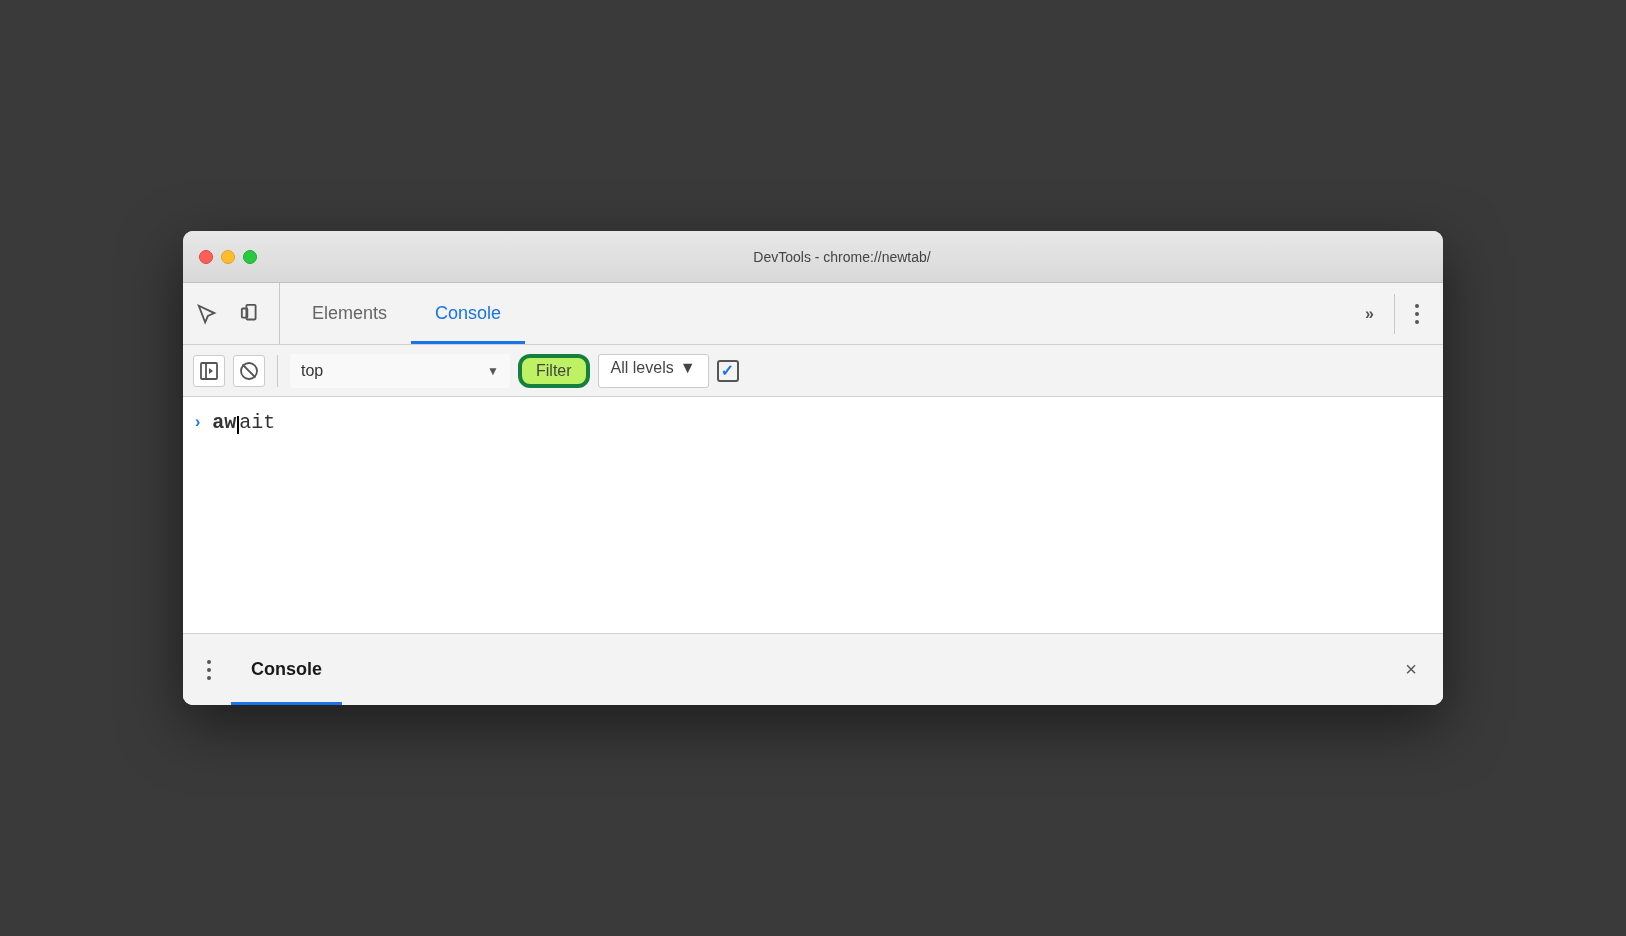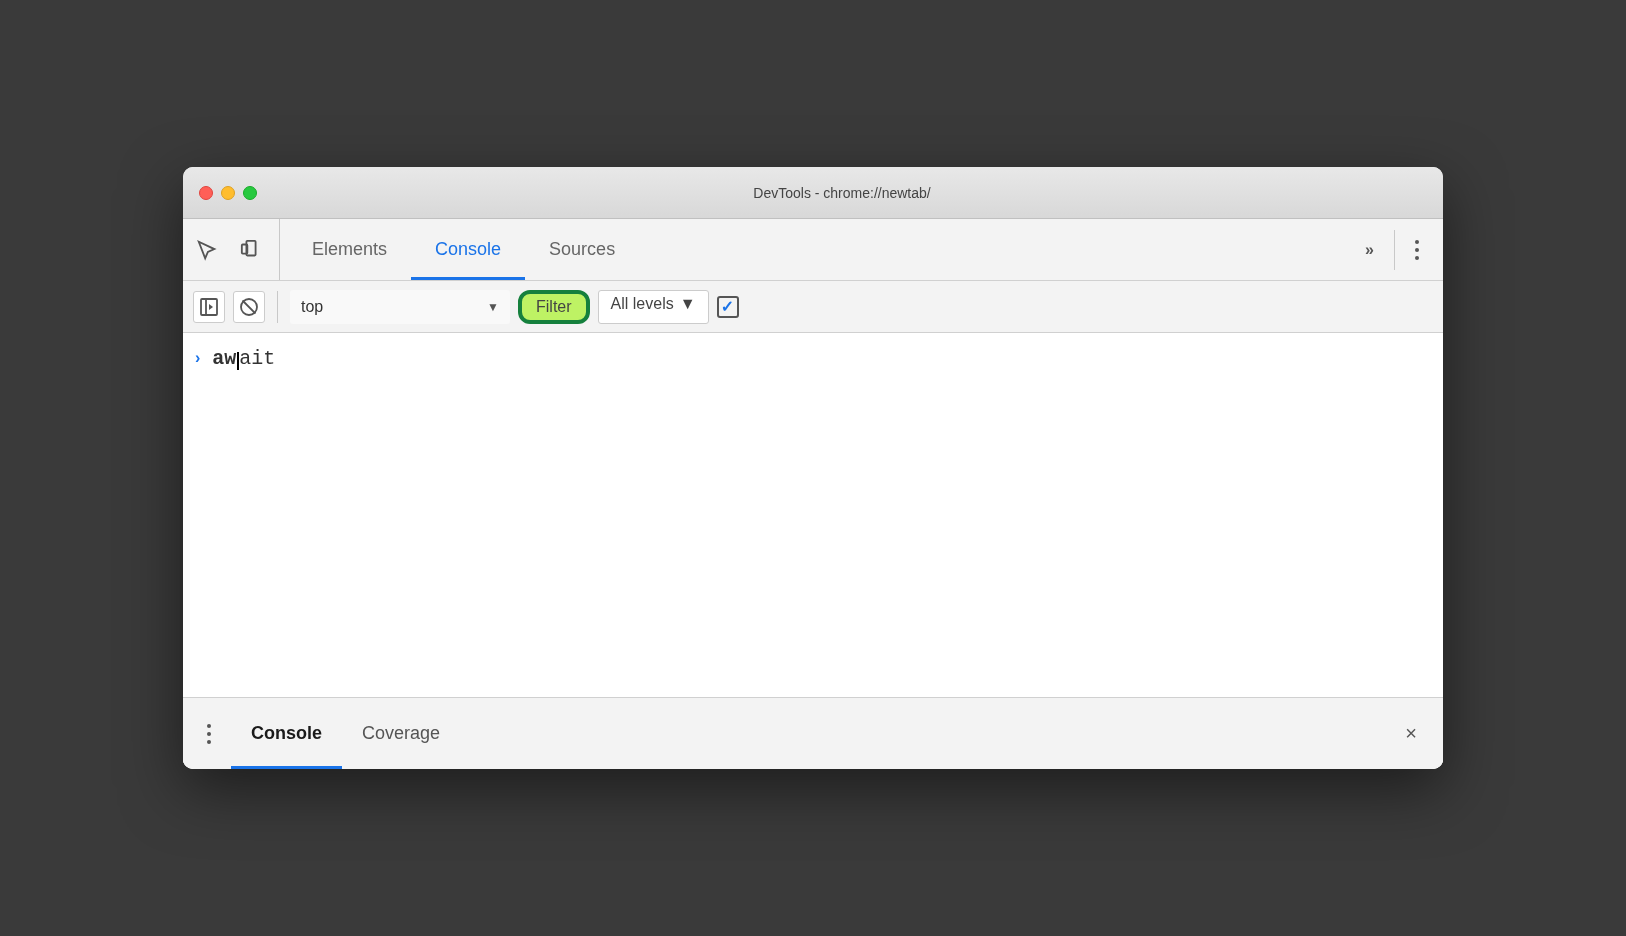--- a/index.html
+++ b/index.html
@@ -12,21 +12,21 @@
       background: #3a3a3a;
       display: flex;
       justify-content: center;
       align-items: center;
       height: 100vh;
       font-family: -apple-system, BlinkMacSystemFont, 'Helvetica Neue', sans-serif;
     }
 
     .window {
       width: 1260px;
-      height: 602px;
+      height: 474px;
       background: #f5f5f5;
       border-radius: 10px;
       box-shadow: 0 20px 60px rgba(0,0,0,0.5);
       overflow: hidden;
       display: flex;
       flex-direction: column;
     }
 
     
     .title-bar {
@@ -446,23 +446,20 @@
         </div>
       </div>
 
       <div class="toolbar-tabs">
         <div class="tab">
           <span>Elements</span>
         </div>
         <div class="tab active">
           <span>Console</span>
         </div>
-        <div class="tab">
-          <span>Sources</span>
-        </div>
       </div>
 
       <div class="toolbar-more">
         <div class="more-btn">»</div>
         <div class="divider-v"></div>
         <div class="kebab-btn">
           <div class="kebab-dot"></div>
           <div class="kebab-dot"></div>
           <div class="kebab-dot"></div>
         </div>
@@ -523,23 +520,20 @@
       <div class="drawer-kebab">
         <div class="kebab-dot"></div>
         <div class="kebab-dot"></div>
         <div class="kebab-dot"></div>
       </div>
 
       <div class="bottom-drawer-tabs">
         <div class="drawer-tab active">
           <span>Console</span>
         </div>
-        <div class="drawer-tab">
-          <span>Coverage</span>
-        </div>
       </div>
 
       <div class="drawer-close-btn">×</div>
 
     </div>
 
   </div>
 </div>
 
 </body></html>

